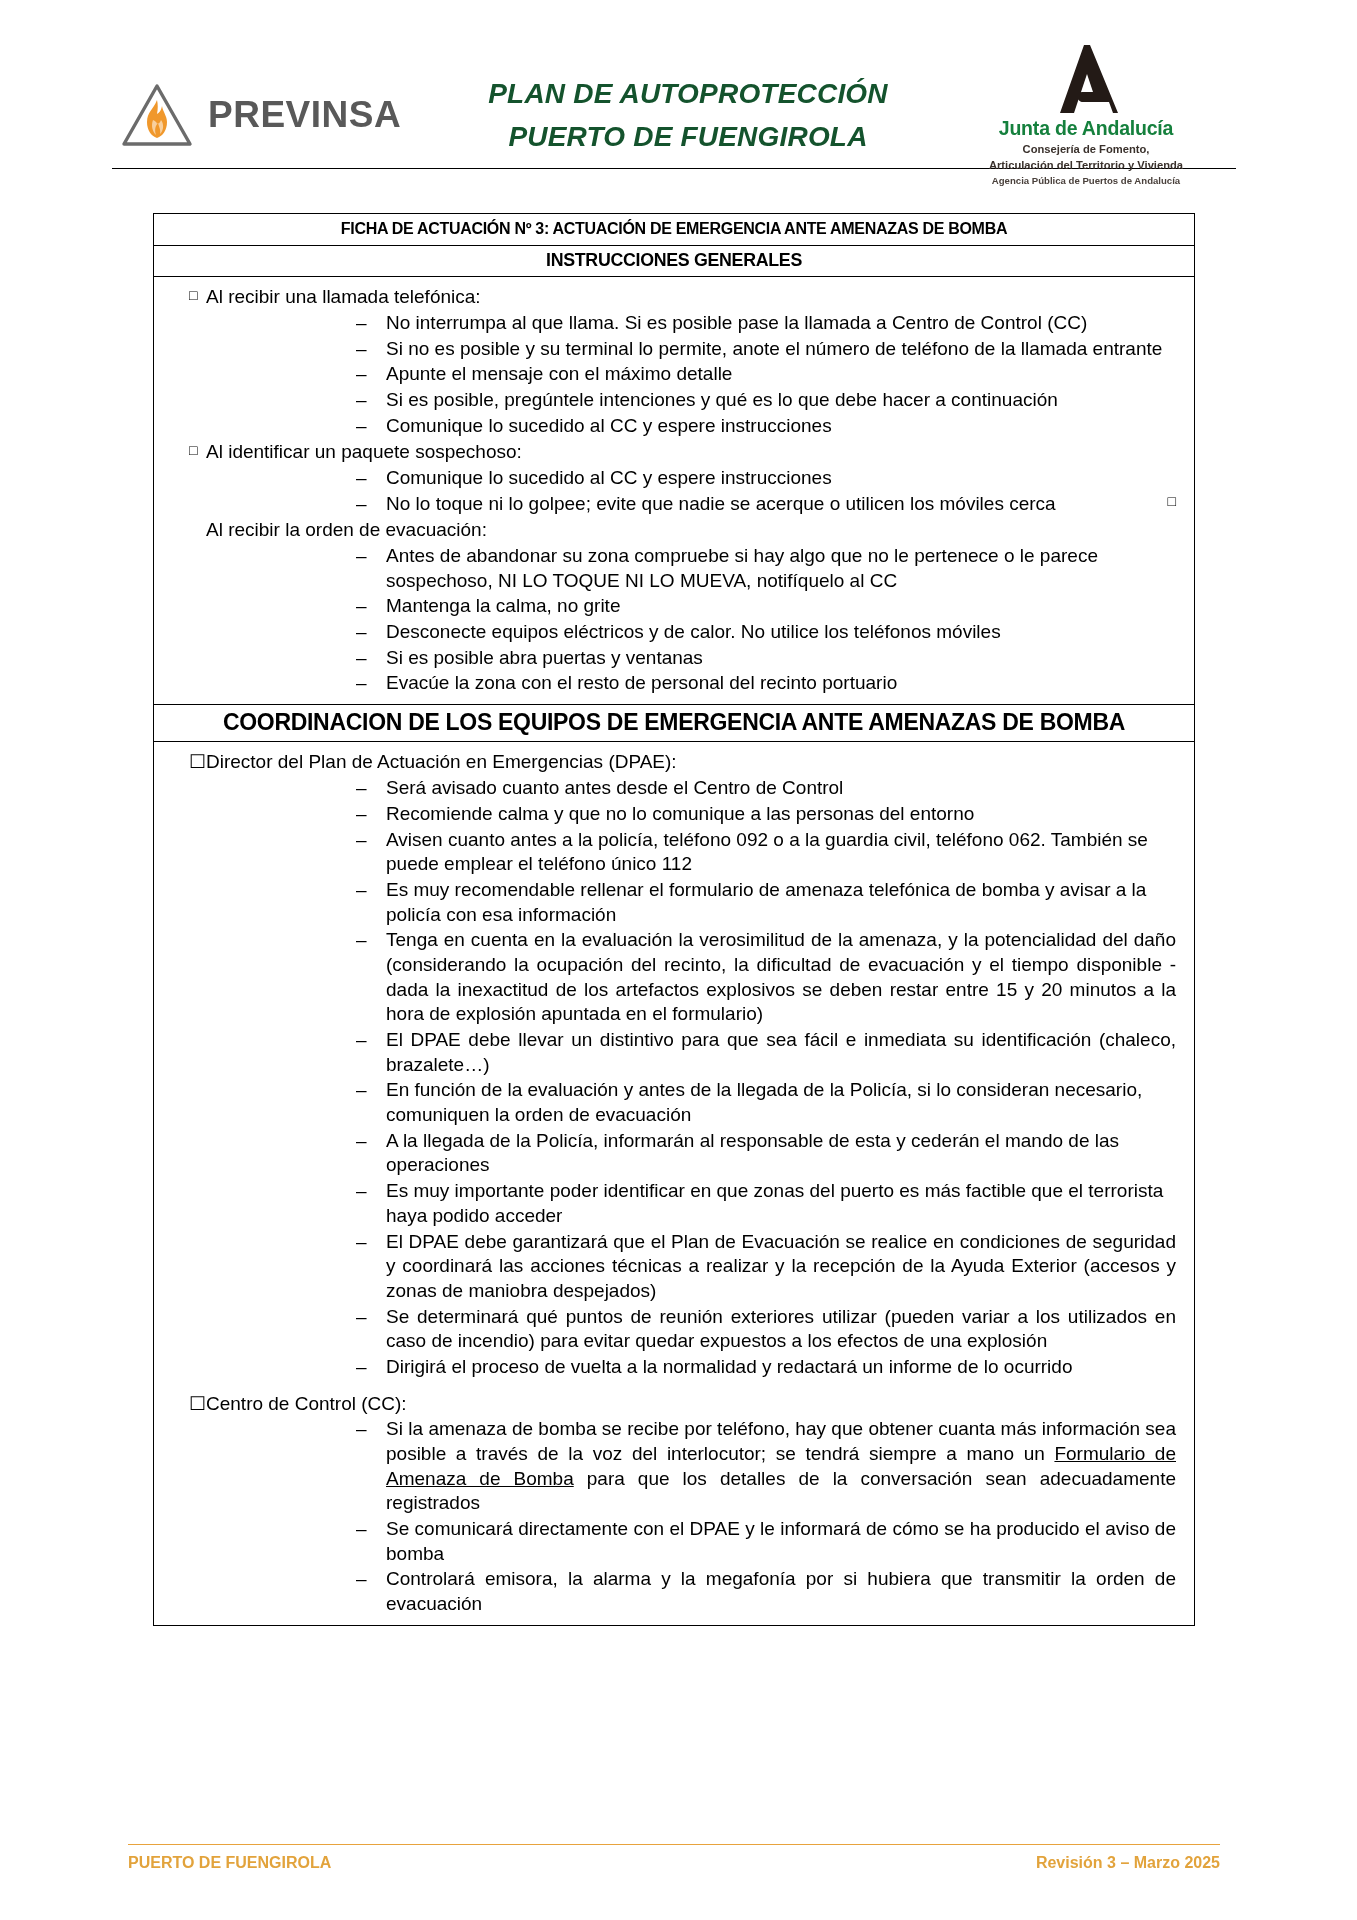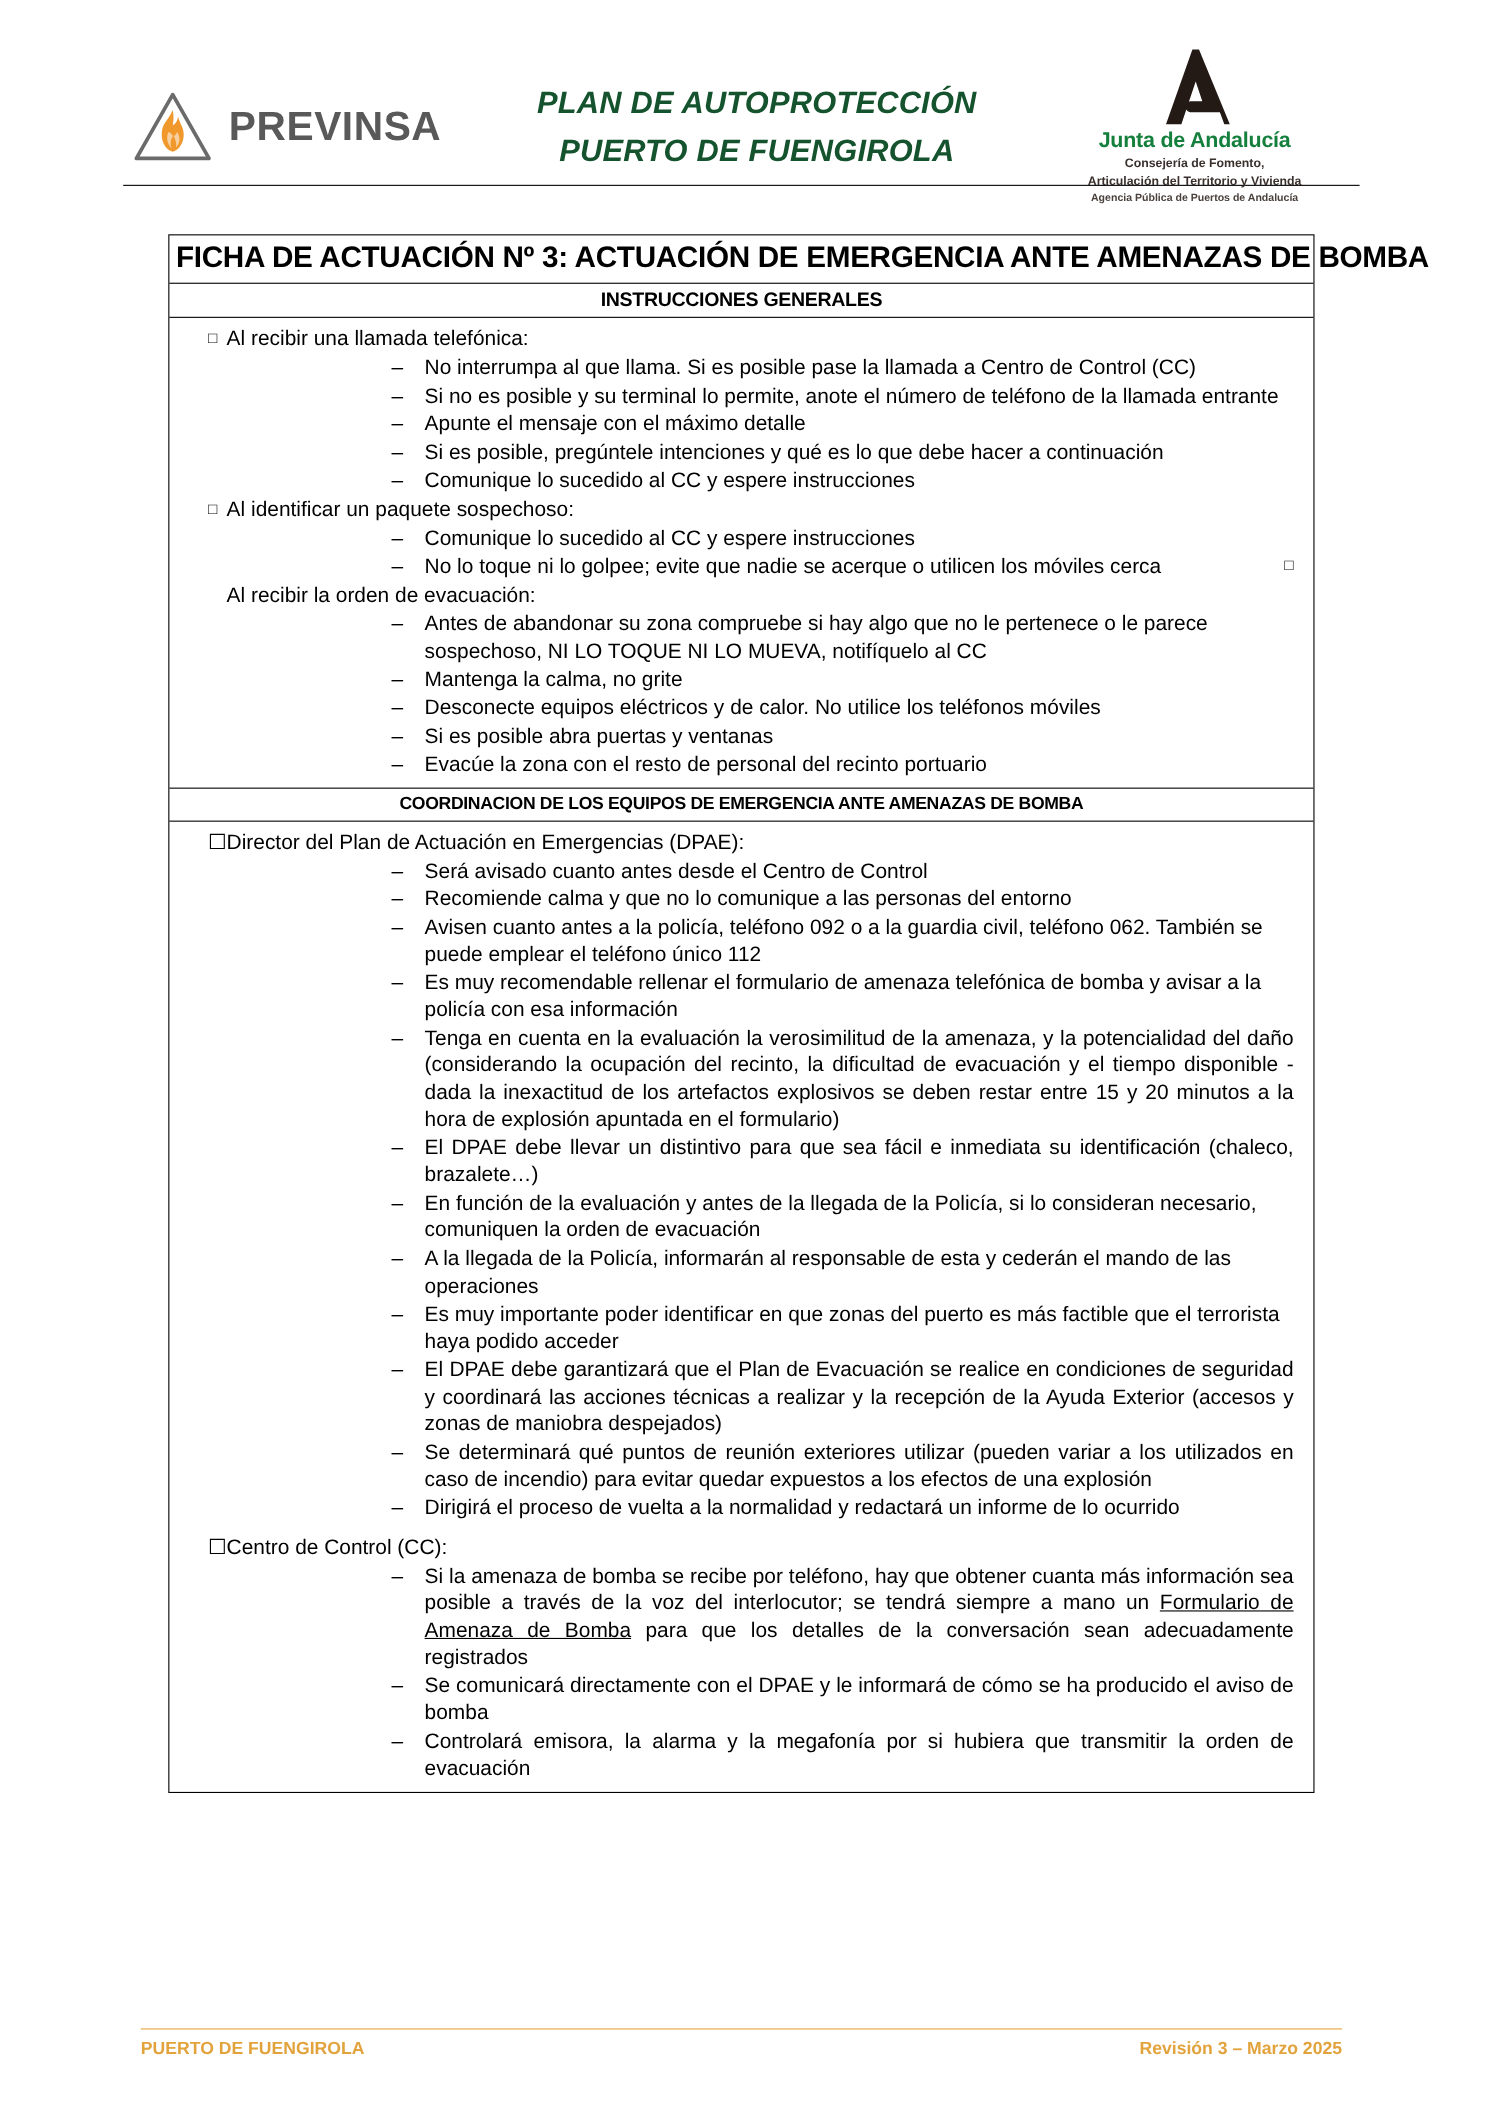--- a/index.html
+++ b/index.html
@@ -102,23 +102,23 @@
   .band{
     text-align:center;
     font-weight:bold;
     font-size:19.5px;
     letter-spacing:-.3px;
     padding:6px 6px 7px 6px;
     border-bottom:1.4px solid #000;
     line-height:1.1;
     white-space:nowrap;
   }
-  .band.main{font-size:27px;}
+  .band.main{font-size:16px;}
   .band.sub{font-size:17.8px;padding:5px 6px 6px 6px;}
-  .band.sub2{font-size:16px;padding:5px 6px 6px 6px;border-top:1.4px solid #000;}
+  .band.sub2{font-size:23px;padding:5px 6px 6px 6px;border-top:1.4px solid #000;}
 
   .body-block{
     padding:6px 18px 8px 18px;
     box-sizing:border-box;
   }
 
   
   .lvl1{
     display:flex;
     align-items:flex-start;

